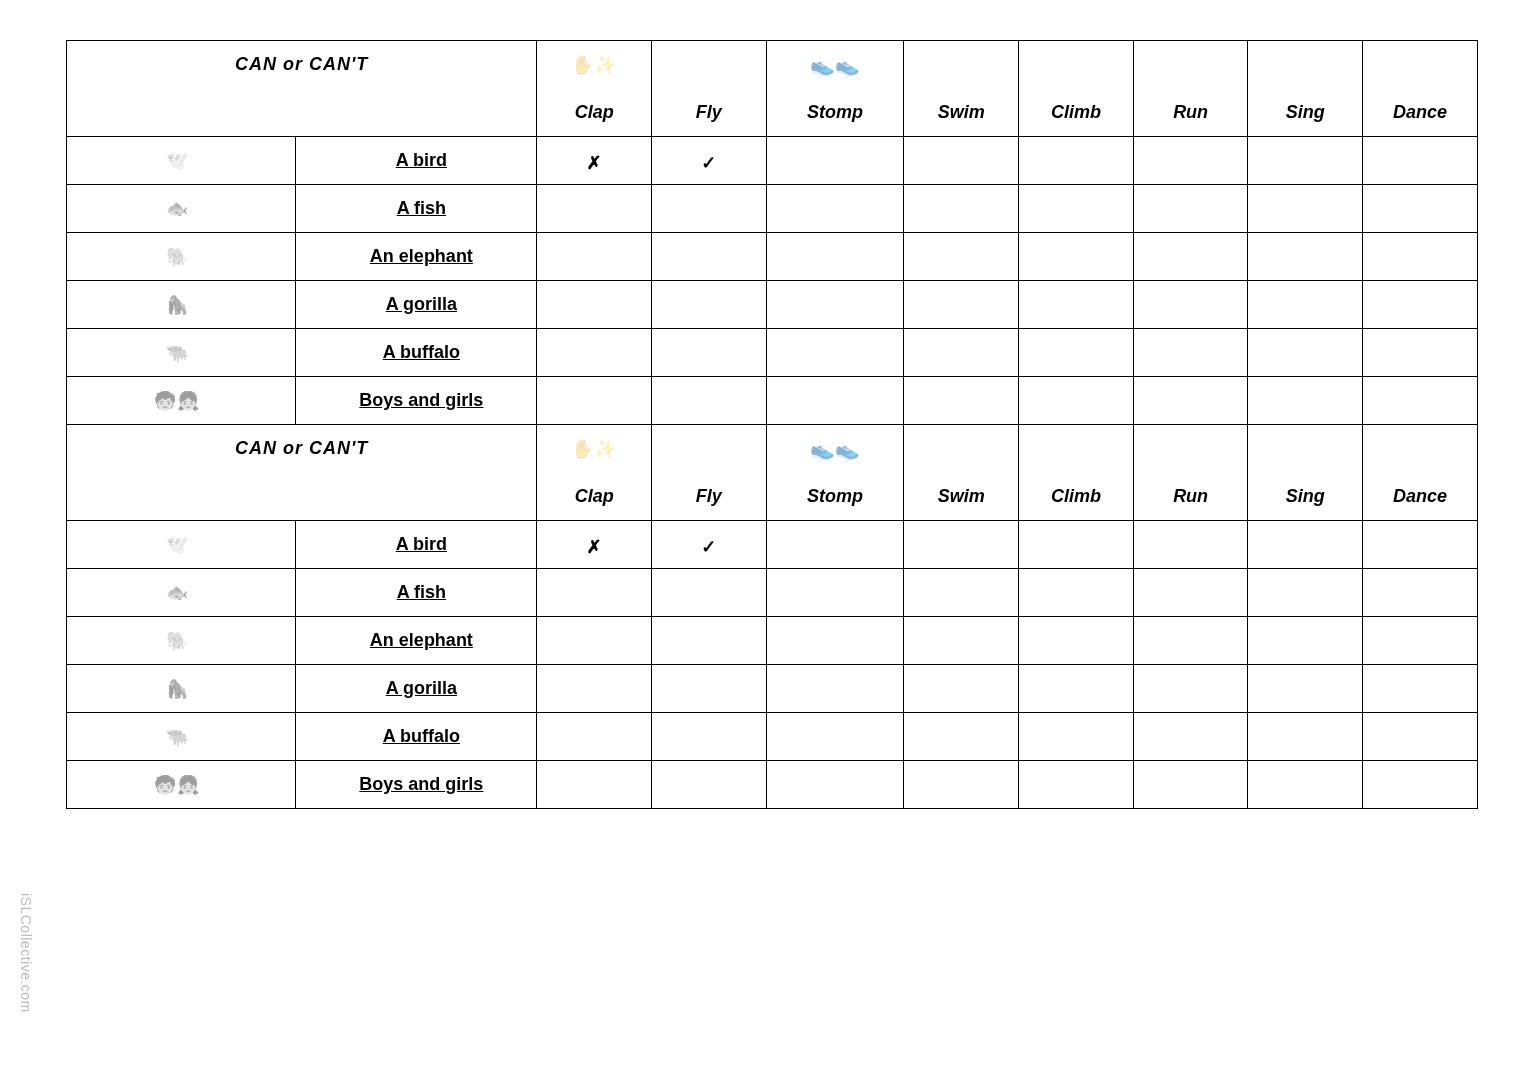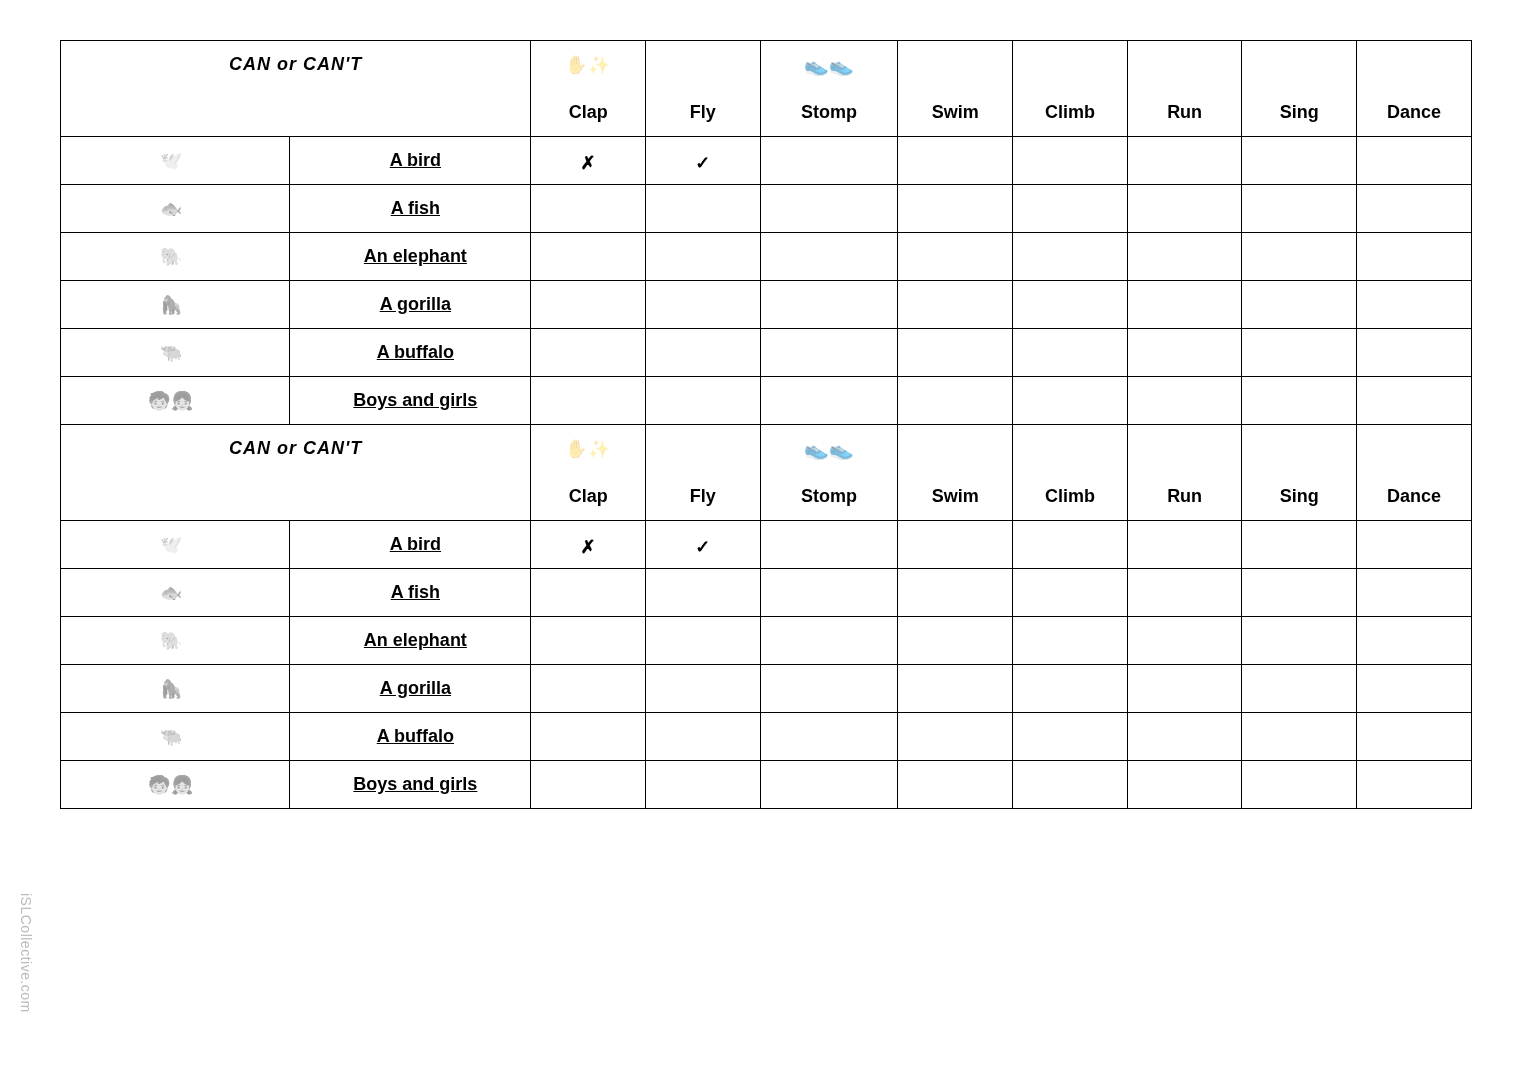--- a/index.html
+++ b/index.html
@@ -12,20 +12,21 @@
       background: #fff;
       width: 1532px;
       height: 1083px;
       position: relative;
       padding: 40px 60px;
     }
     .worksheet-table {
       width: 100%;
       border-collapse: collapse;
       table-layout: fixed;
+      margin-left: 6px;
     }
     .worksheet-table td, .worksheet-table th {
       border: 1.5px solid #000;
       padding: 0;
       vertical-align: middle;
       text-align: center;
       font-weight: bold;
       font-size: 18px;
       height: 48px;
     }
@@ -44,20 +45,21 @@
     .icon-cell {
       border-bottom: none !important;
       height: 56px;
       font-size: 22px;
     }
     .header-cell {
       font-size: 19px;
       font-weight: bold;
       height: 30px;
       border-top: none !important;
+      font-style: italic;
     }
     .row-cell {
       height: 52px;
     }
     .img-cell {
       text-align: right;
       padding-right: 8px !important;
       font-size: 26px;
       color: #777;
       opacity: 0.5;

